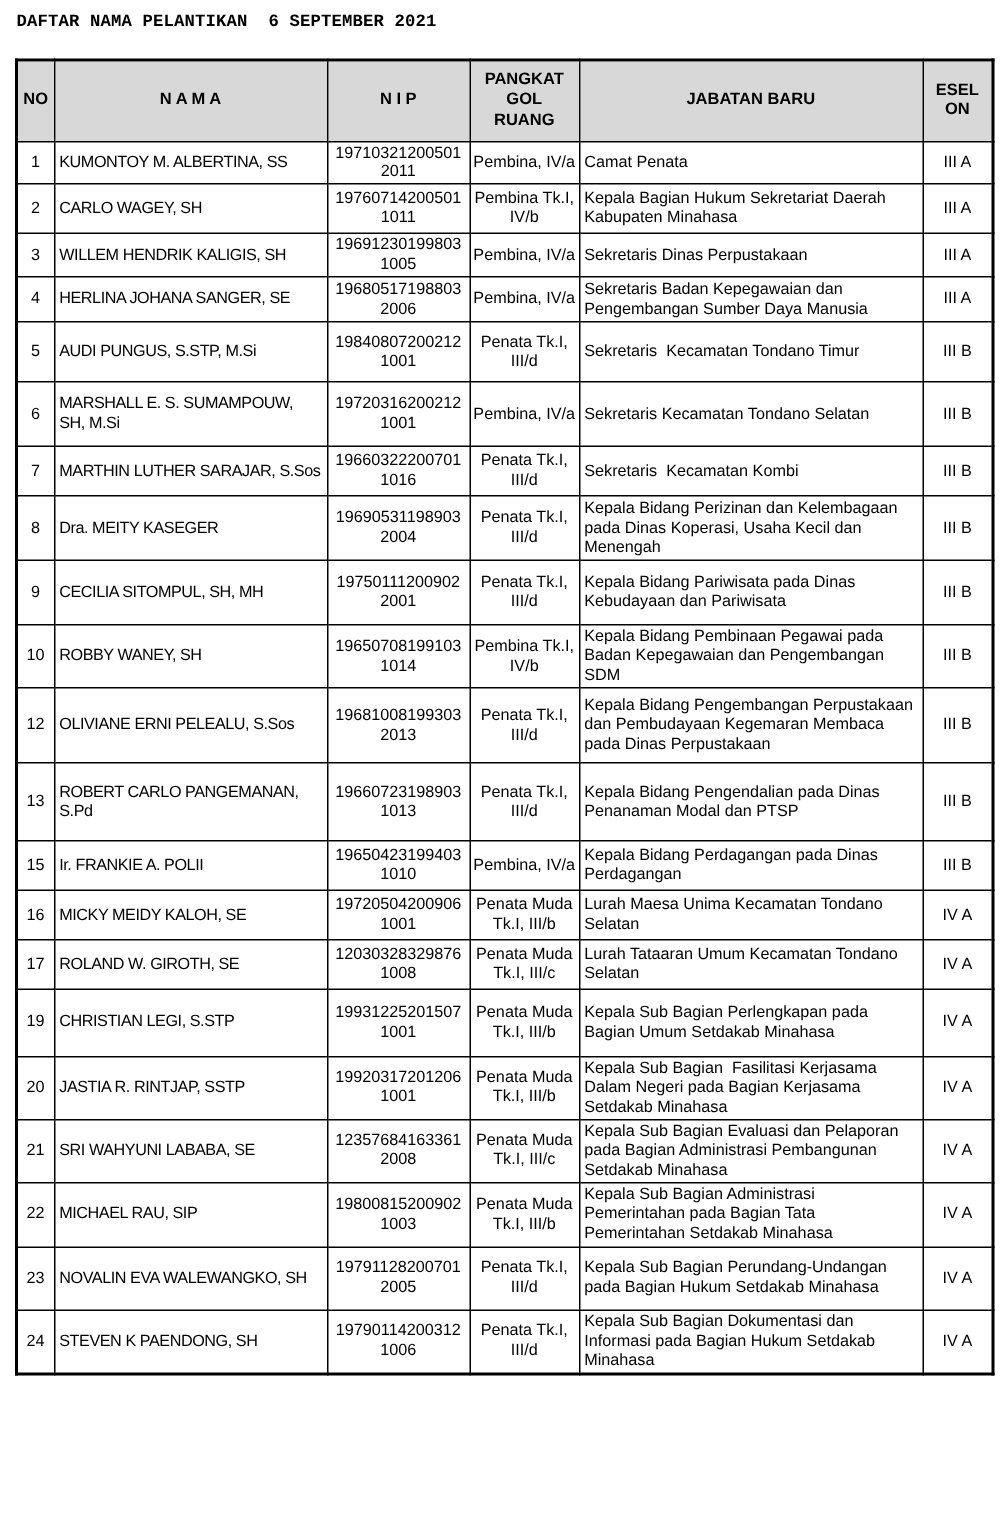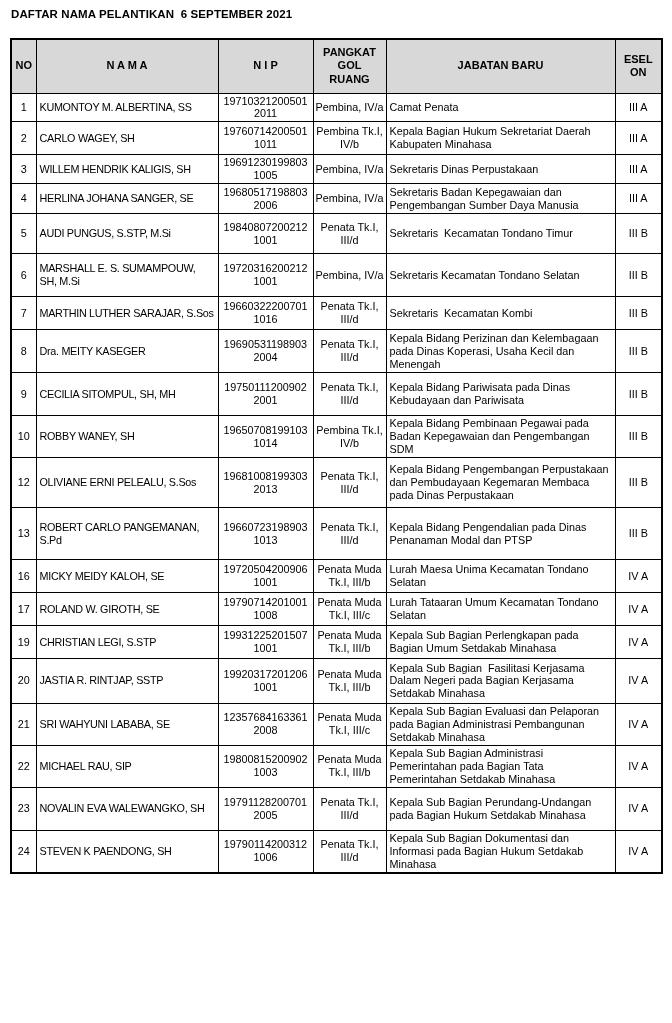--- a/index.html
+++ b/index.html
@@ -6,21 +6,21 @@
   * { box-sizing: border-box; }
   html,body { margin:0; padding:0; }
   body {
     width:672px; height:1023px; background:#ffffff;
     font-family:"Liberation Sans", sans-serif; color:var(--text-c);
     overflow:hidden;
   }
   .page { padding:8px 10px 0 10px; }
   .doc-title {
     font-size:11.5px; font-weight:bold; margin:0 0 0 1px;
-    white-space:pre; letter-spacing:0.1px;
+    white-space:pre; letter-spacing:0.1px;font-family:Liberation Mono, monospace;
   }
   table.roster {
     border-collapse:collapse; table-layout:fixed; width:651px;
     margin-top:18px; border:2px solid var(--border-c);
   }
   th, td { border:1px solid var(--border-c); overflow:hidden; }
   thead th {
     background:var(--header-bg); font-size:11px; font-weight:bold;
     text-align:center; vertical-align:middle; height:54px;
     white-space:pre-line; line-height:1.25; padding:1px 2px;
@@ -179,31 +179,39 @@
         </tr>
         <tr>
           <td class="col-no">13</td>
           <td class="col-nama">ROBERT CARLO PANGEMANAN, S.Pd</td>
           <td class="col-nip">19660723198903 1013</td>
           <td class="col-pangkat">Penata Tk.I, III/d</td>
           <td class="col-jabatan">Kepala Bidang Pengendalian pada Dinas Penanaman Modal dan PTSP</td>
           <td class="col-eselon">III B</td>
         </tr>
         <tr>
+          <td class="col-no">15</td>
+          <td class="col-nama">Ir. FRANKIE A. POLII</td>
+          <td class="col-nip">19650423199403 1010</td>
+          <td class="col-pangkat">Pembina, IV/a</td>
+          <td class="col-jabatan">Kepala Bidang Perdagangan pada Dinas Perdagangan</td>
+          <td class="col-eselon">III B</td>
+        </tr>
+        <tr>
           <td class="col-no">16</td>
           <td class="col-nama">MICKY MEIDY KALOH, SE</td>
           <td class="col-nip">19720504200906 1001</td>
           <td class="col-pangkat">Penata Muda Tk.I, III/b</td>
           <td class="col-jabatan">Lurah Maesa Unima Kecamatan Tondano Selatan</td>
           <td class="col-eselon">IV A</td>
         </tr>
         <tr>
           <td class="col-no">17</td>
           <td class="col-nama">ROLAND W. GIROTH, SE</td>
-          <td class="col-nip">19790714201001 1008</td>
+          <td class="col-nip">12030328329876 1008</td>
           <td class="col-pangkat">Penata Muda Tk.I, III/c</td>
           <td class="col-jabatan">Lurah Tataaran Umum Kecamatan Tondano Selatan</td>
           <td class="col-eselon">IV A</td>
         </tr>
         <tr>
           <td class="col-no">19</td>
           <td class="col-nama">CHRISTIAN LEGI, S.STP</td>
           <td class="col-nip">19931225201507 1001</td>
           <td class="col-pangkat">Penata Muda Tk.I, III/b</td>
           <td class="col-jabatan">Kepala Sub Bagian Perlengkapan pada Bagian Umum Setdakab Minahasa</td>

